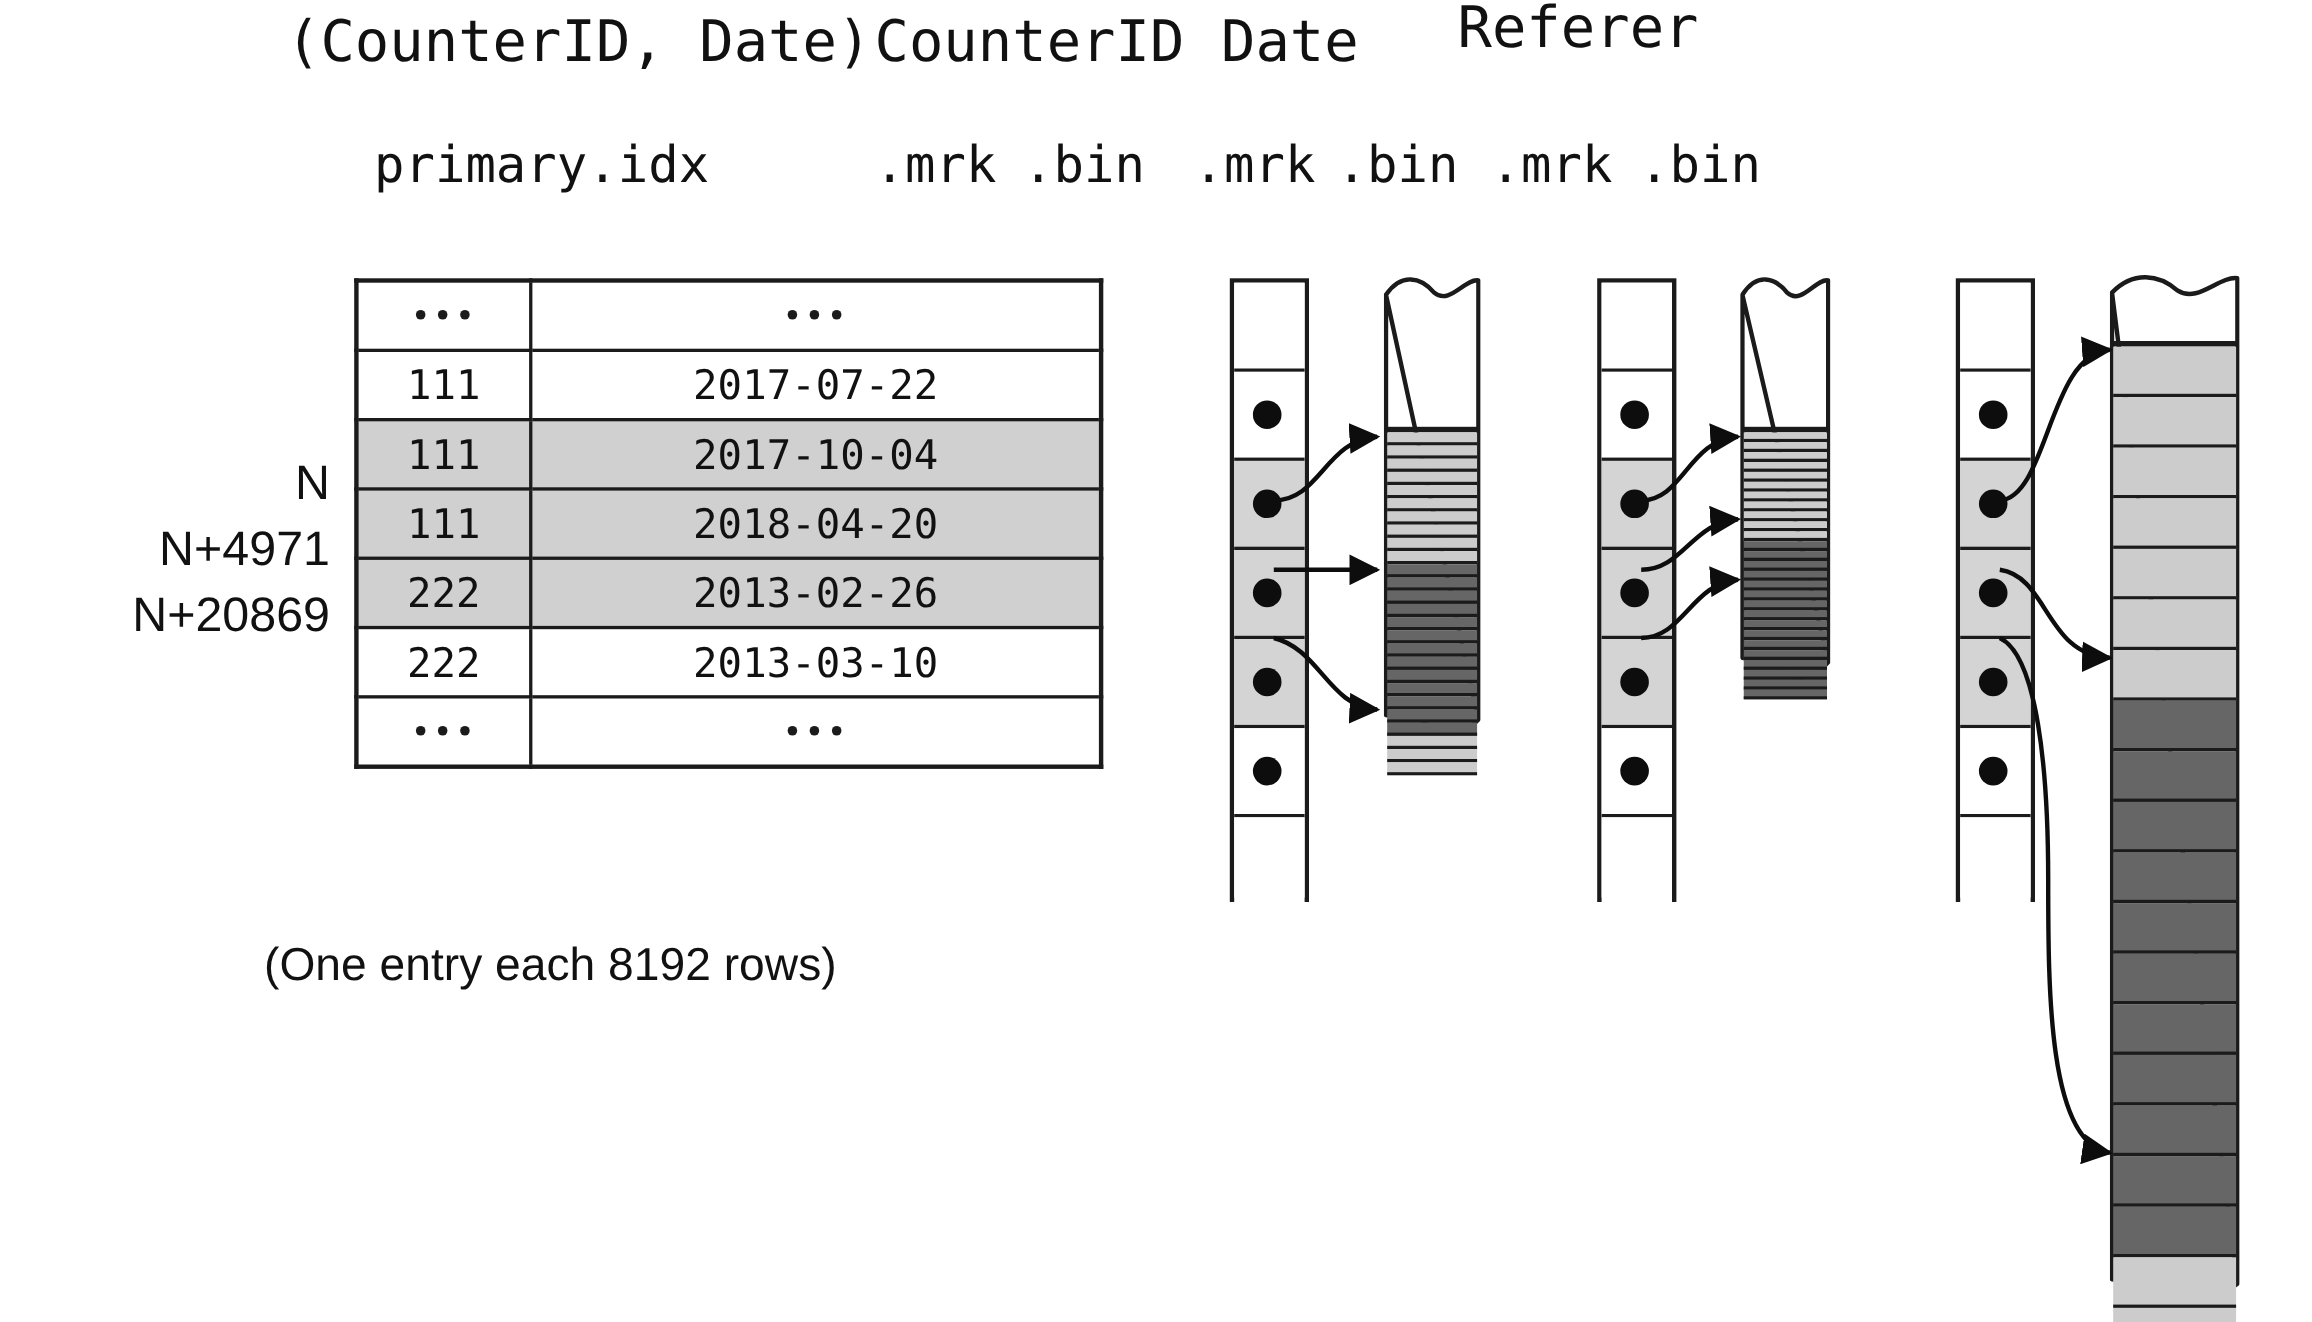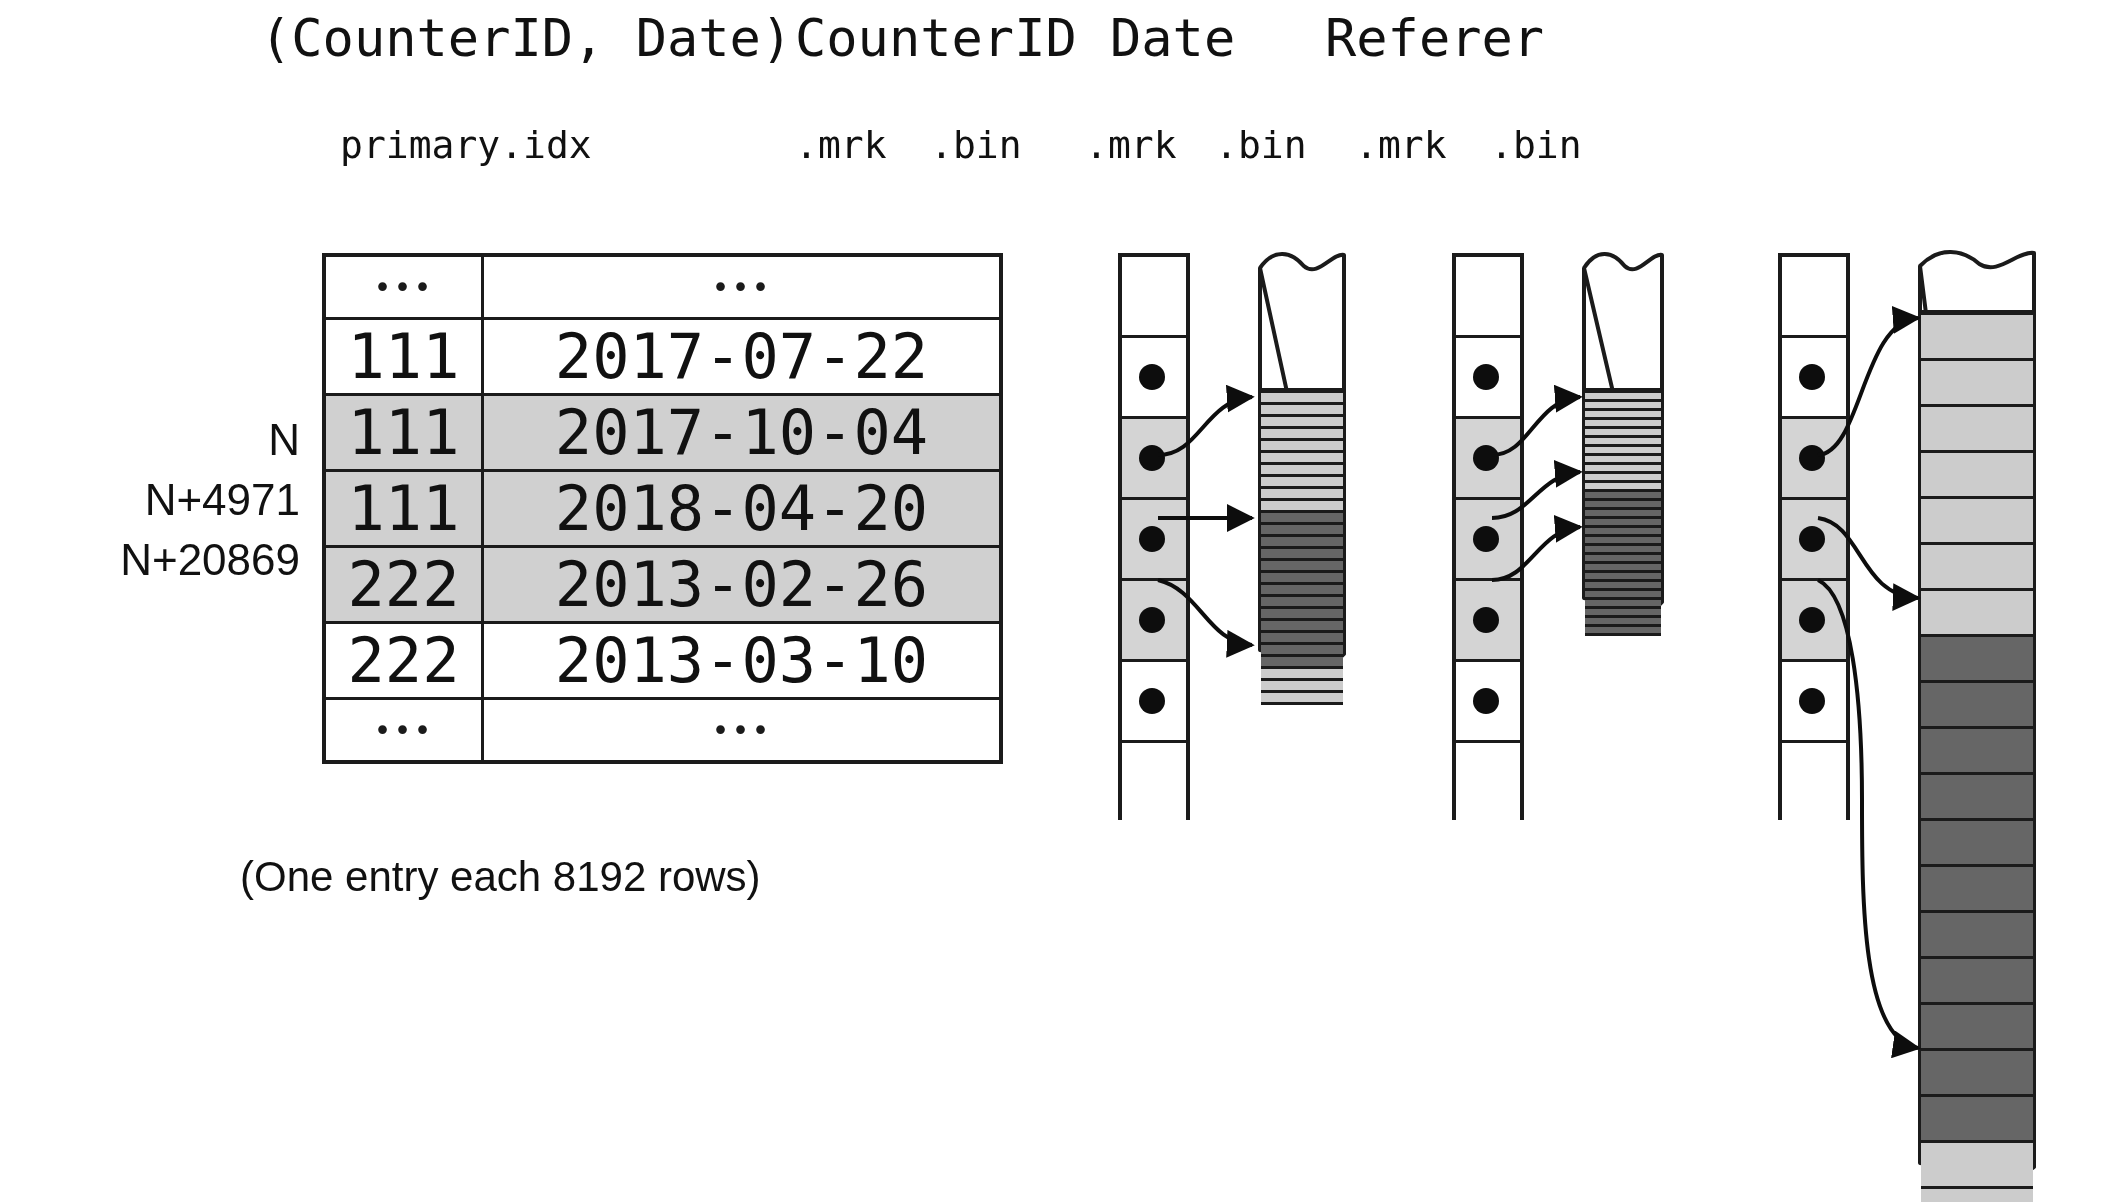--- a/index.html
+++ b/index.html
@@ -2,32 +2,32 @@
 <html><head>
 <meta charset="utf-8">
 <style>
   html,body{margin:0;padding:0;background:#ffffff;}
   body{width:2102px;height:1202px;position:relative;overflow:hidden;
        font-family:"Liberation Sans", sans-serif; color:#111111;}
   .abs{position:absolute;}
   
   .mono{font-family:"DejaVu Sans Mono","Liberation Mono",monospace;}
   .hdr{font-size:52px;line-height:1;white-space:nowrap;}
-  .sub{font-size:38px;line-height:1;white-space:nowrap;}
+  .sub{font-size:46px;line-height:1;white-space:nowrap;}
   .rowlabel{font-size:44px;line-height:1;white-space:nowrap;text-align:right;}
   .caption{font-size:42px;line-height:1;white-space:nowrap;}
   
   #idx-table{border-collapse:collapse;border:4px solid #1b1b1b;}
   #idx-table td{
       border:3px solid #1b1b1b;
       height:60px;
       text-align:center;
       vertical-align:middle;
       font-family:"DejaVu Sans Mono","Liberation Mono",monospace;
-      font-size:62px;
+      font-size:37px;
       background:#ffffff;
       padding:0;
   }
   #idx-table td.c0{width:155px;}
   #idx-table td.c1{width:515px;}
   #idx-table tr.hl td{background:#d0d0d0;}
   #idx-table tr.ell td{font-size:30px;letter-spacing:2px;color:#1b1b1b;}
   
   .mrkcol{border:4px solid #1b1b1b;background:#ffffff;box-sizing:border-box;}
   .mrkcell{border-bottom:3px solid #1b1b1b;box-sizing:border-box;position:relative;background:#ffffff;}
@@ -40,21 +40,21 @@
   .stripe{width:100%;box-sizing:border-box;}
   svg{display:block;}
   .svgover{position:absolute;left:0;top:0;pointer-events:none;}
 </style>
 </head>
 <body>
 
 <div class="abs hdr mono" style="left:260px;top:12px;">(CounterID, Date)</div>
 <div class="abs hdr mono" style="left:795px;top:12px;">CounterID</div>
 <div class="abs hdr mono" style="left:1110px;top:12px;">Date</div>
-<div class="abs hdr mono" style="left:1325px;top:12px;">Referer</div>
+<div class="abs hdr mono" style="left:1325px;top:0;">Referer</div>
 
 <div class="abs sub mono" style="left:340px;top:126px;">primary.idx</div>
 <div class="abs sub mono" style="left:795px;top:126px;">.mrk</div>
 <div class="abs sub mono" style="left:930px;top:126px;">.bin</div>
 <div class="abs sub mono" style="left:1085px;top:126px;">.mrk</div>
 <div class="abs sub mono" style="left:1215px;top:126px;">.bin</div>
 <div class="abs sub mono" style="left:1355px;top:126px;">.mrk</div>
 <div class="abs sub mono" style="left:1490px;top:126px;">.bin</div>
 
 <div class="abs" id="granule-labels" style="left:0px;top:0px;width:310px;">

